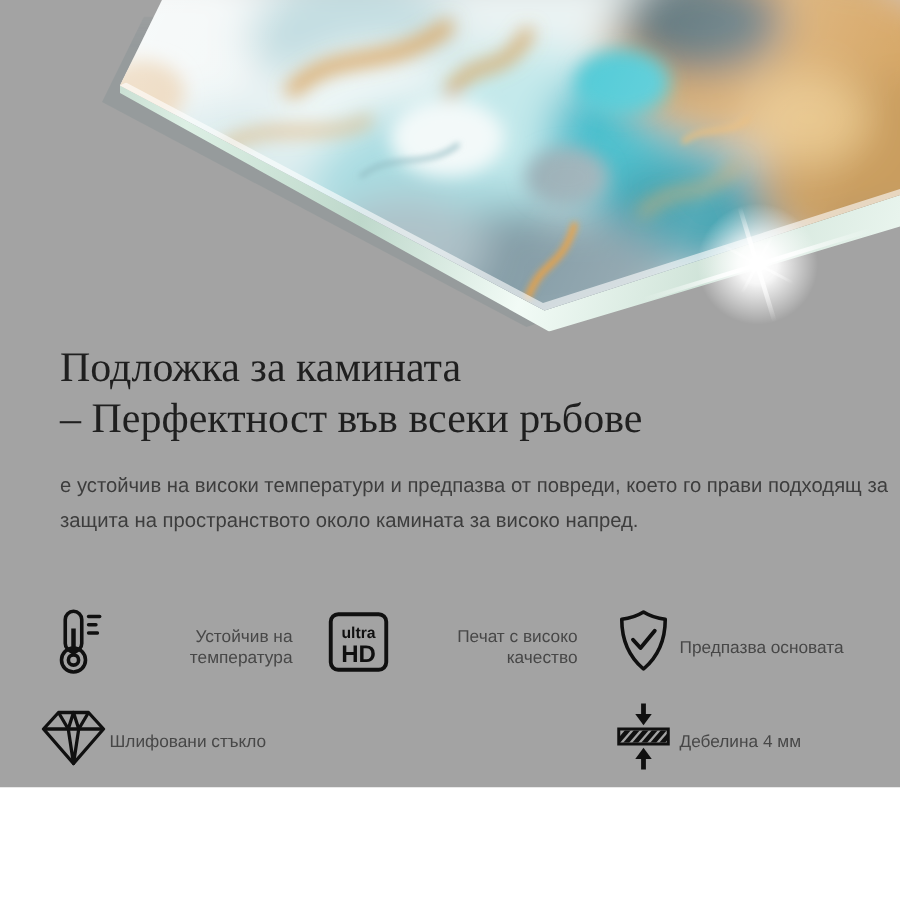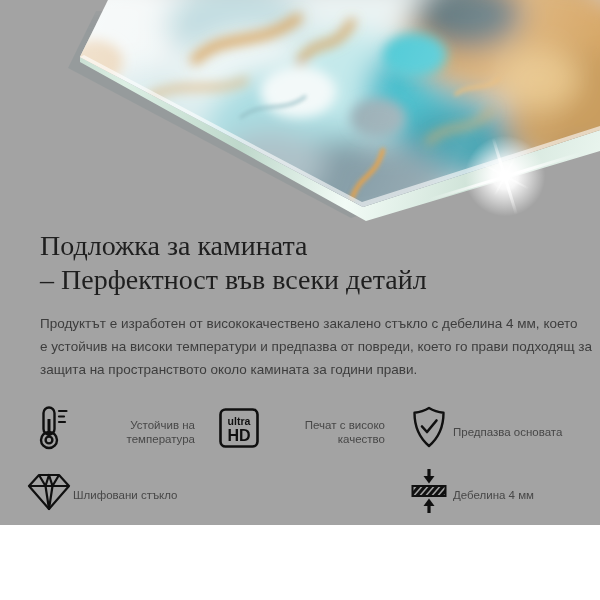--- a/index.html
+++ b/index.html
@@ -125,26 +125,25 @@
       <div class="ray r2"></div>
       <div class="ray r3"></div>
       <div class="ray r4"></div>
       <div class="core"></div>
     </div>
   </div>
 
   <div class="content">
     <h1 class="headline">
       <div>Подложка за камината</div>
-      <div>– Перфектност във всеки детайл</div>
+      <div>– Перфектност във всеки ръбове</div>
     </h1>
     <div class="desc">
-      <div>Продуктът е изработен от висококачествено закалено стъкло с дебелина 4 мм, което</div>
       <div>е устойчив на високи температури и предпазва от повреди, което го прави подходящ за</div>
-      <div>защита на пространството около камината за години прави.</div>
+      <div>защита на пространството около камината за високо напред.</div>
     </div>
   </div>
 
   <div class="features">
 
     <div class="feature">
       <div class="icon-box">
         <svg width="48" height="48" viewBox="0 0 48 48">
           <g fill="none" stroke="#101010" stroke-width="2.4" stroke-linecap="round">
             <rect x="18.5" y="3.5" width="11" height="27" rx="5.5"></rect>

